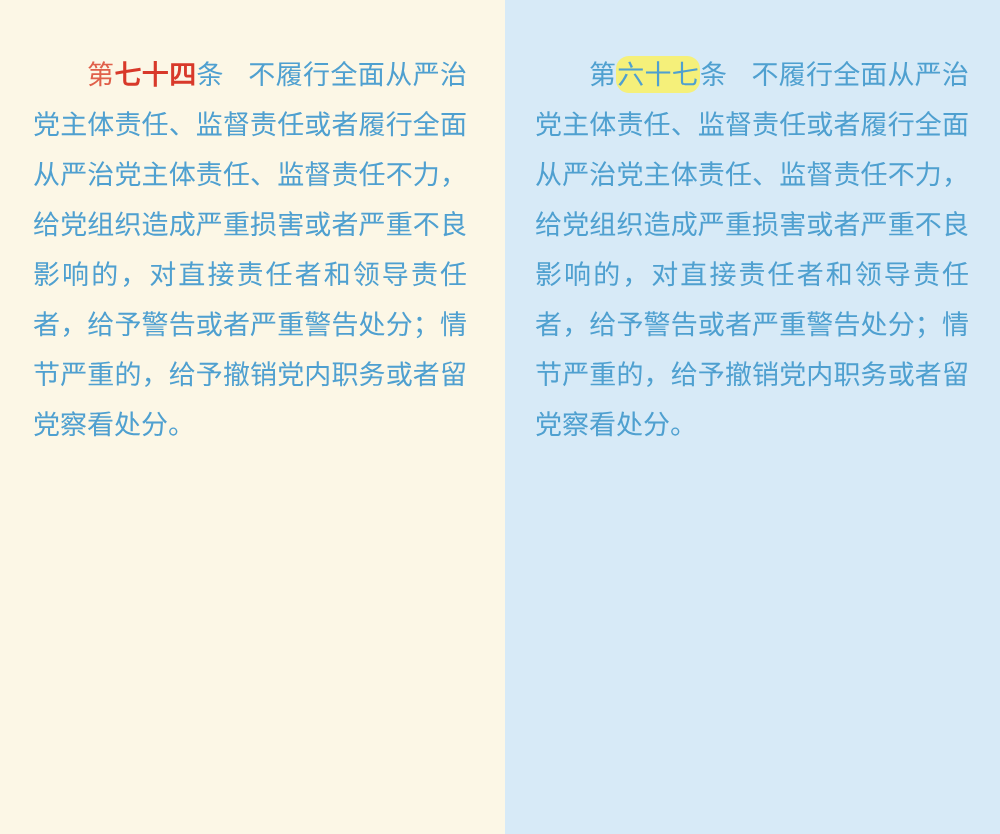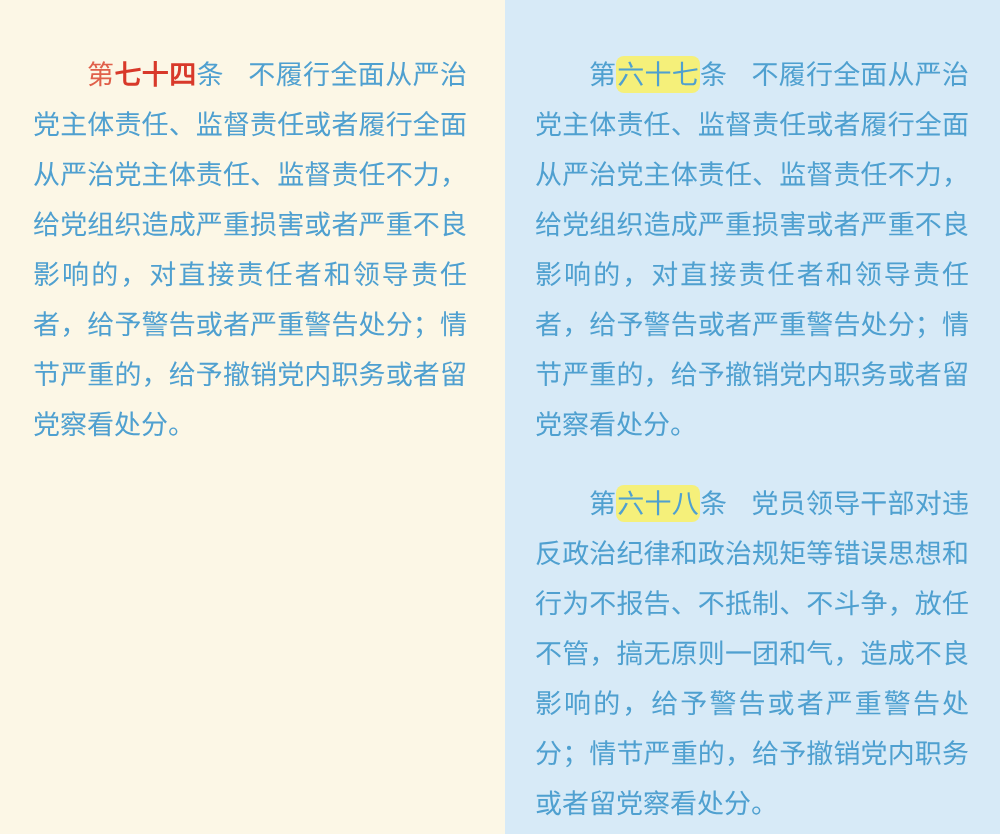--- a/index.html
+++ b/index.html
@@ -37,32 +37,31 @@
     text-indent:2em;
     letter-spacing:0;
   }
   .para + .para{margin-top:29px;}
   .left .prefix{color:var(--prefix-red);}
   .left .num{color:var(--number-red);font-weight:700;}
   .right .prefix{color:var(--text-blue);}
   .right .num{
     color:var(--text-blue);
     background:var(--highlight-yellow);
-    border-radius:8px;
+    border-radius:13px;
     padding:3px 1px;
   }
   .suffix{margin-right:0.9em;}
 </style>
 </head>
 <body>
 
 <div class="page">
 
   <section class="panel left">
     <p class="para"><span class="prefix">第</span><span class="num">七十四</span><span class="suffix">条</span><span class="body-text">不履行全面从严治党主体责任、监督责任或者履行全面从严治党主体责任、监督责任不力，给党组织造成严重损害或者严重不良影响的，对直接责任者和领导责任者，给予警告或者严重警告处分；情节严重的，给予撤销党内职务或者留党察看处分。</span></p>
   </section>
 
   <section class="panel right">
     <p class="para"><span class="prefix">第</span><span class="num">六十七</span><span class="suffix">条</span><span class="body-text">不履行全面从严治党主体责任、监督责任或者履行全面从严治党主体责任、监督责任不力，给党组织造成严重损害或者严重不良影响的，对直接责任者和领导责任者，给予警告或者严重警告处分；情节严重的，给予撤销党内职务或者留党察看处分。</span></p>
-    <p class="para"><span class="prefix">第</span><span class="num">六十八</span><span class="suffix">条</span><span class="body-text">党员领导干部对违反政治纪律和政治规矩等错误思想和行为不报告、不抵制、不斗争，放任不管，搞无原则一团和气，造成不良影响的，给予警告或者严重警告处分；情节严重的，给予撤销党内职务或者留党察看处分。</span></p>
   </section>
 
 </div>
 
 </body></html>

